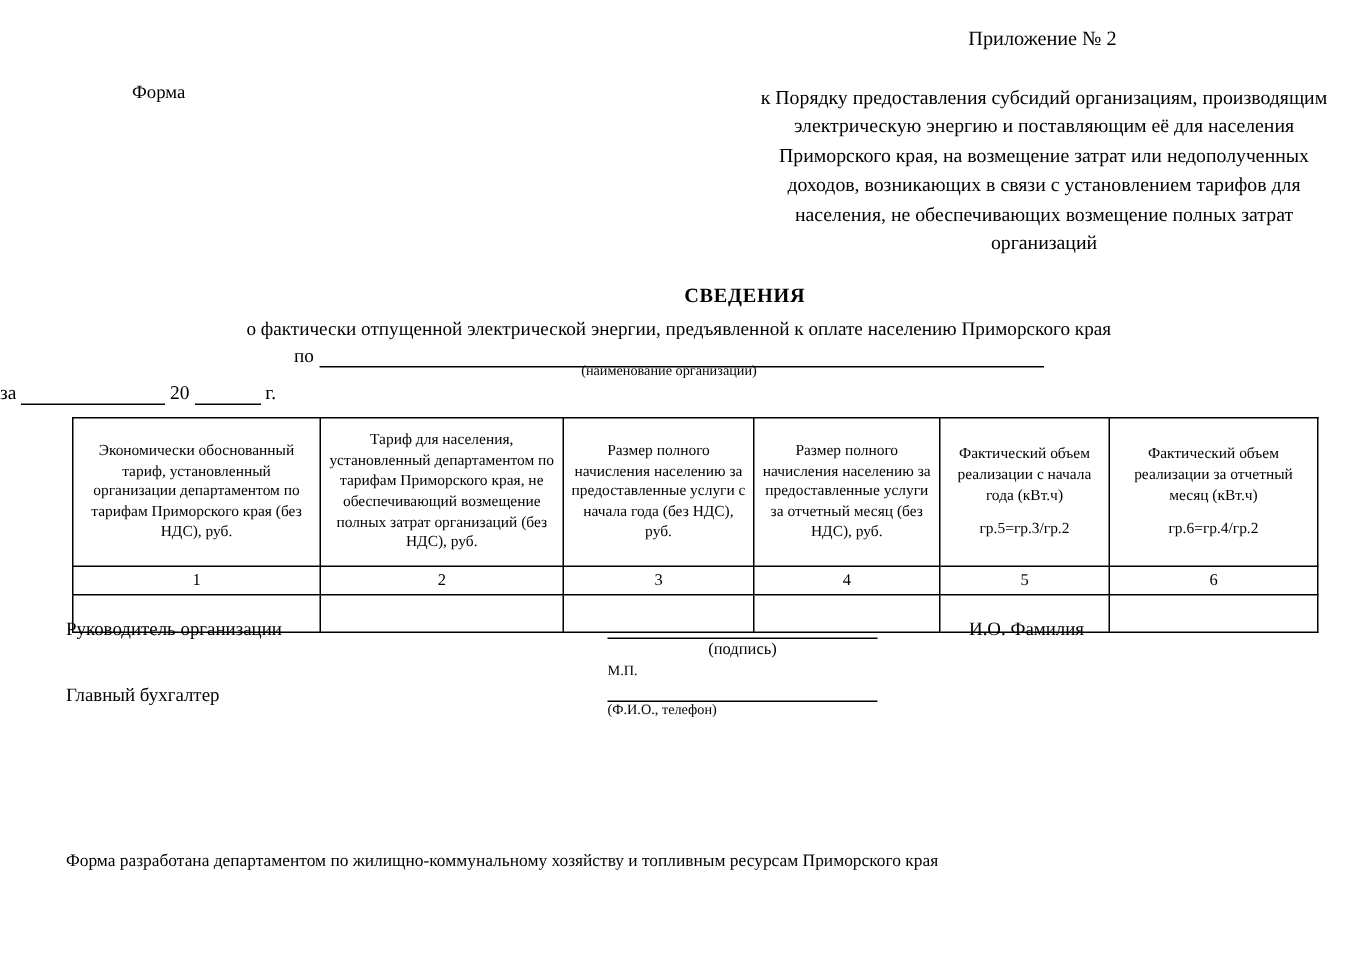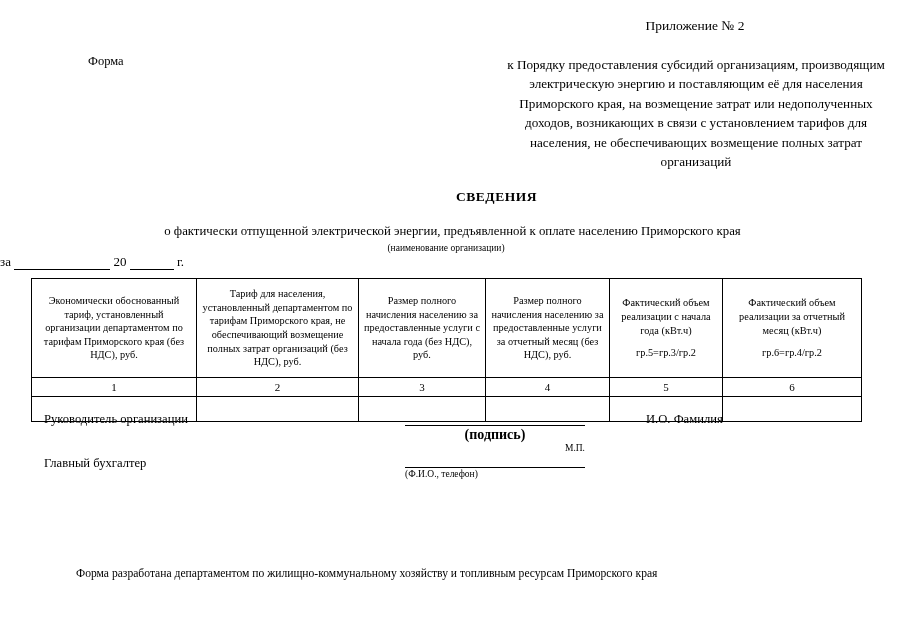--- a/index.html
+++ b/index.html
@@ -56,21 +56,21 @@
     left: 0;
     width: 905px;
     text-align: center;
     font-size: 13.5px;
     font-weight: bold;
     letter-spacing: 0.5px;
     padding-left: 44px;
   }
   .doc-subtitle {
     position: absolute;
-    top: 224px;
+    top: 212px;
     left: 0;
     width: 905px;
     text-align: center;
     font-size: 12.8px;
   }
 
   
   .org-line {
     position: absolute;
     top: 230px;
@@ -109,21 +109,21 @@
     height: 13px;
     vertical-align: bottom;
   }
   .rule-w1 { width: 96px; }
   .rule-w2 { width: 44px; }
 
   
   .data-table {
     position: absolute;
     top: 278px;
-    left: 31px;
+    left: 48px;
     width: 830px;
     border-collapse: collapse;
     table-layout: fixed;
     font-size: 10.3px;
   }
   .data-table td {
     border: 1px solid #000;
     text-align: center;
     vertical-align: middle;
     padding: 2px 4px;
@@ -167,29 +167,28 @@
     left: 405px;
     width: 180px;
     border-bottom: 1px solid #000;
   }
   .sig-cap-1 {
     position: absolute;
     top: 427px;
     left: 405px;
     width: 180px;
     text-align: center;
-    font-size: 14px;
-    font-weight: bold;
+    font-size: 11px;
   }
   .mp-mark {
     position: absolute;
     top: 443px;
     left: 405px;
     width: 180px;
-    text-align: right;
+    text-align: left;
     font-size: 9.5px;
   }
   .sig-rule-2 {
     position: absolute;
     top: 467px;
     left: 405px;
     width: 180px;
     border-bottom: 1px solid #000;
   }
   .sig-cap-2 {
@@ -200,37 +199,40 @@
     text-align: left;
     font-size: 9.5px;
   }
 
   
   .footer-note {
     position: absolute;
     top: 567px;
     left: 44px;
     font-size: 11.6px;
-    margin-left: 32px;
   }
 </style>
 </head>
 <body>
 
 <div class="page">
 
   <div class="appendix-no">Приложение № 2</div>
 
   <div class="form-label">Форма</div>
 
   <div class="appendix-body">к Порядку предоставления субсидий организациям, производящим электрическую энергию и поставляющим её для населения Приморского края, на возмещение затрат или недополученных доходов, возникающих в связи с установлением тарифов для населения, не обеспечивающих возмещение полных затрат организаций</div>
 
   <div class="doc-title">СВЕДЕНИЯ</div>
   <div class="doc-subtitle">о фактически отпущенной электрической энергии, предъявленной к оплате населению Приморского края</div>
 
+  <div class="org-line">
+    <span class="lbl">по</span>
+    <span class="rule"></span>
+  </div>
   <div class="org-caption">(наименование организации)</div>
 
   <div class="period-line">
     <span>за</span>
     <span class="rule-sm rule-w1"></span>
     <span>20</span>
     <span class="rule-sm rule-w2"></span>
     <span>г.</span>
   </div>
 

